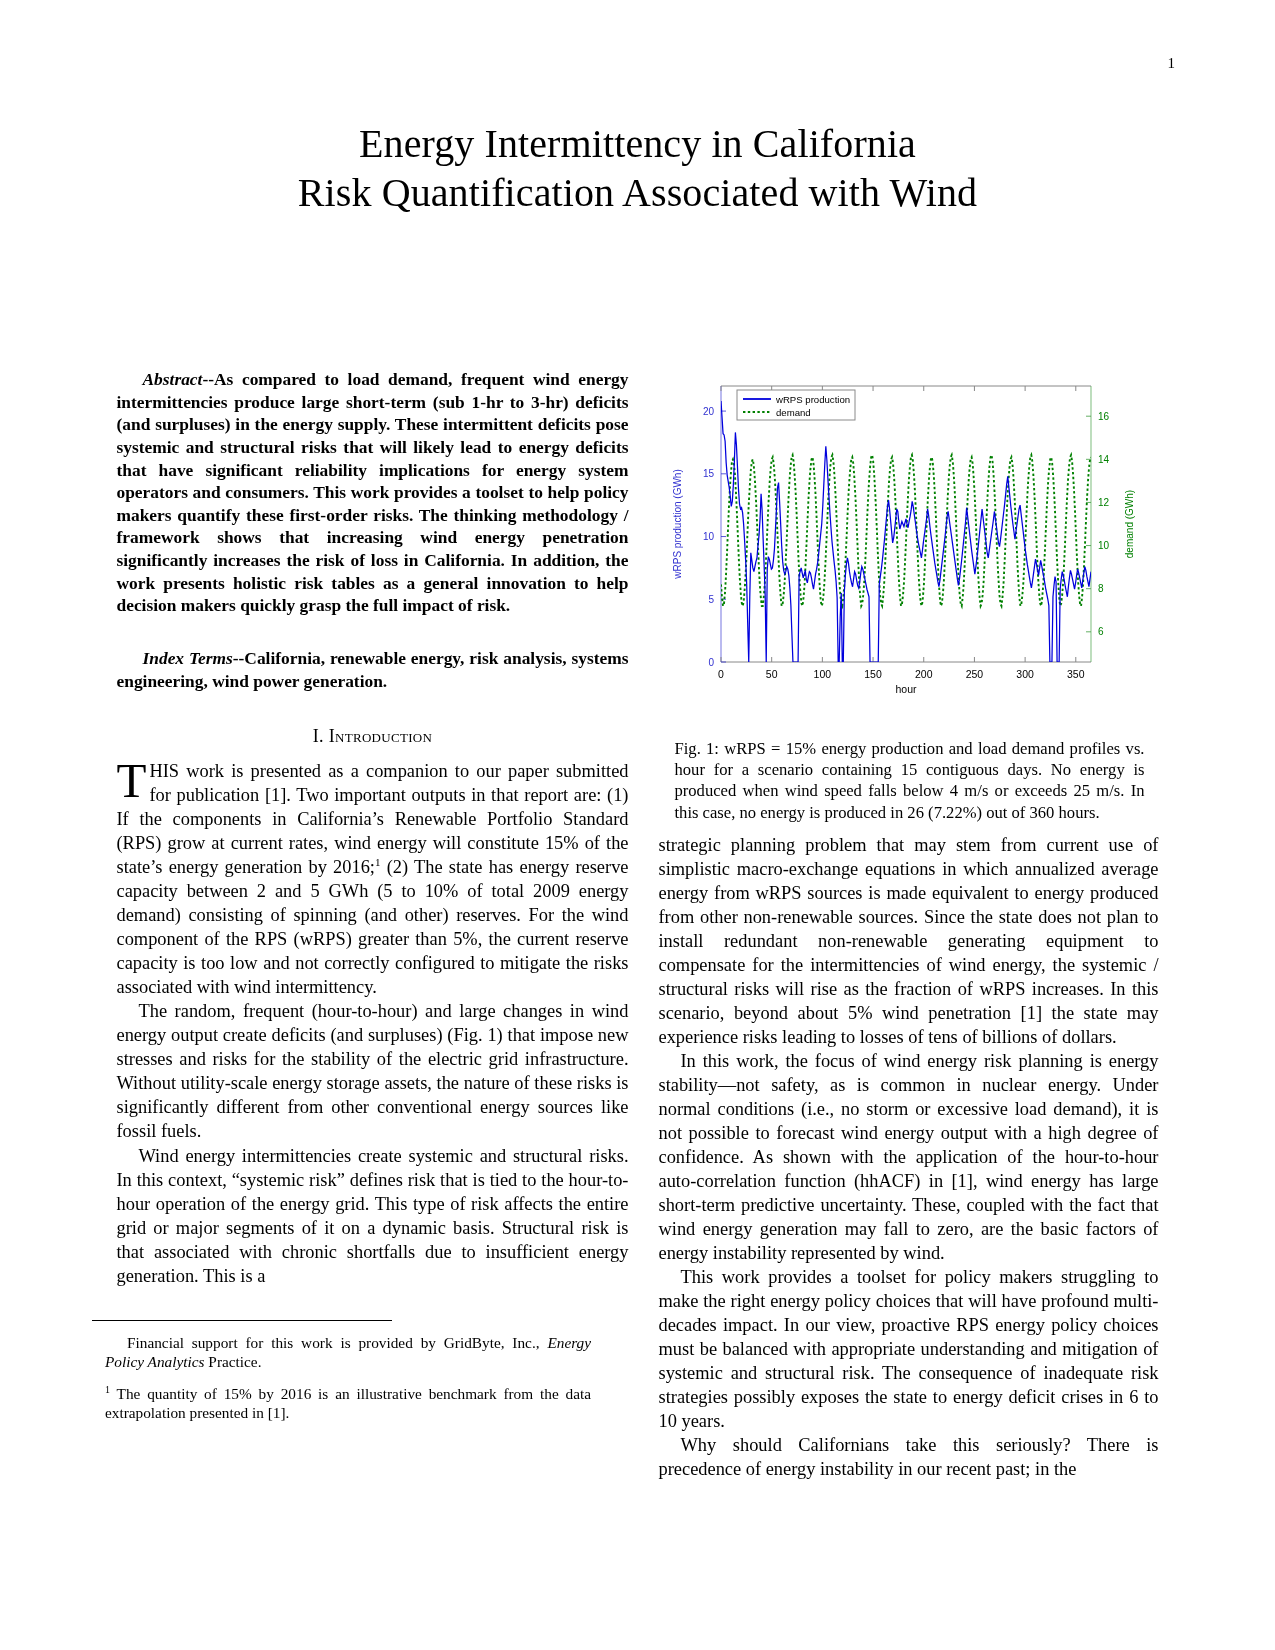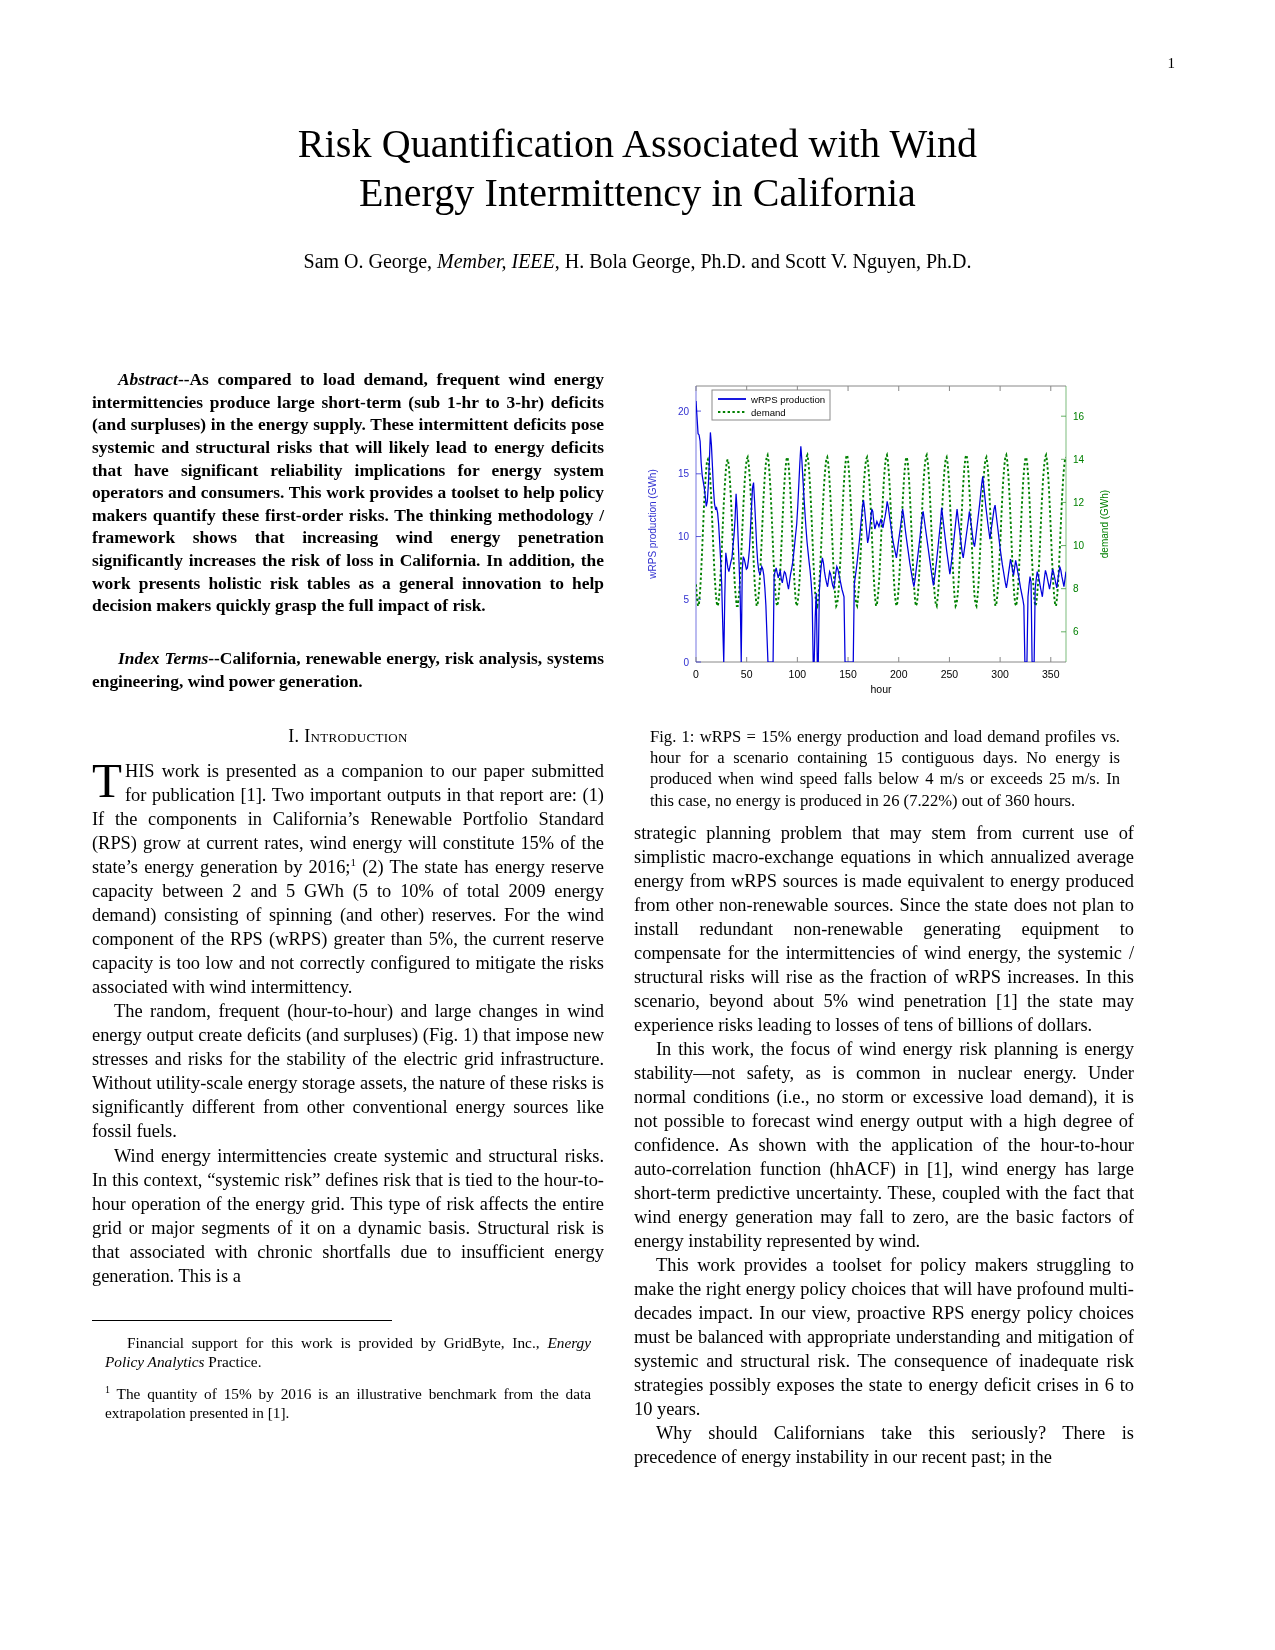--- a/index.html
+++ b/index.html
@@ -37,20 +37,21 @@
     margin-top:32px;
   }
   .authors .ital{font-style:italic;}
 
   .columns{
     position:absolute;
     left:92px;right:92px;
     top:368px;
     display:flex;
     gap:30px;
+    justify-content:center;
   }
   .col{width:512px;position:relative;}
   .col-left{width:512px;}
   .col-right{width:500px;}
 
   p.body{
     margin:0;
     font-size:18.4px;
     line-height:1.305;
     text-align:justify;
@@ -108,21 +109,21 @@
     margin:0;
   }
   .figwrap{
     width:500px;height:350px;
     position:relative;
   }
   .figcaption{
     font-size:16.6px;
     line-height:1.28;
     text-align:justify;
-    margin:8px 0 0 16px;
+    margin:20px 0 0 16px;
     width:470px;
   }
 
   
   .footnote-area{
     position:absolute;
     left:92px;
     top:1320px;
     width:512px;
   }
@@ -144,25 +145,24 @@
   .rcol-body{ }
 </style>
 </head>
 <body>
 
 <div class="page">
 
   <div class="page-number">1</div>
 
   <div class="title">
+    <div>Energy Intermittency in California</div>
     <div>Risk Quantification Associated with Wind</div>
-    <div>Energy Intermittency in California</div>
   </div>
 
-  <div class="authors"><span>Sam O. George, </span><span class="ital">Member, IEEE</span><span>, H. Bola George, Ph.D. and Scott V. Nguyen, Ph.D.</span></div>
 
   <div class="columns">
 
     <div class="col col-left">
 
       <p class="abstract"><span class="lead">Abstract</span><span>--As compared to load demand, frequent wind energy intermittencies produce large short-term (sub 1-hr to 3-hr) deficits (and surpluses) in the energy supply.  These intermittent deficits pose systemic and structural risks that will likely lead to energy deficits that have significant reliability implications for energy system operators and consumers.  This work provides a toolset to help policy makers quantify these first-order risks.  The thinking methodology / framework shows that increasing wind energy penetration significantly increases the risk of loss in California.  In addition, the work presents holistic risk tables as a general innovation to help decision makers quickly grasp the full impact of risk.</span></p>
 
       <p class="index"><span class="lead">Index Terms</span><span>--California, renewable energy, risk analysis, systems engineering, wind power generation.</span></p>
 
       <h2 class="section">I.  Introduction</h2>

